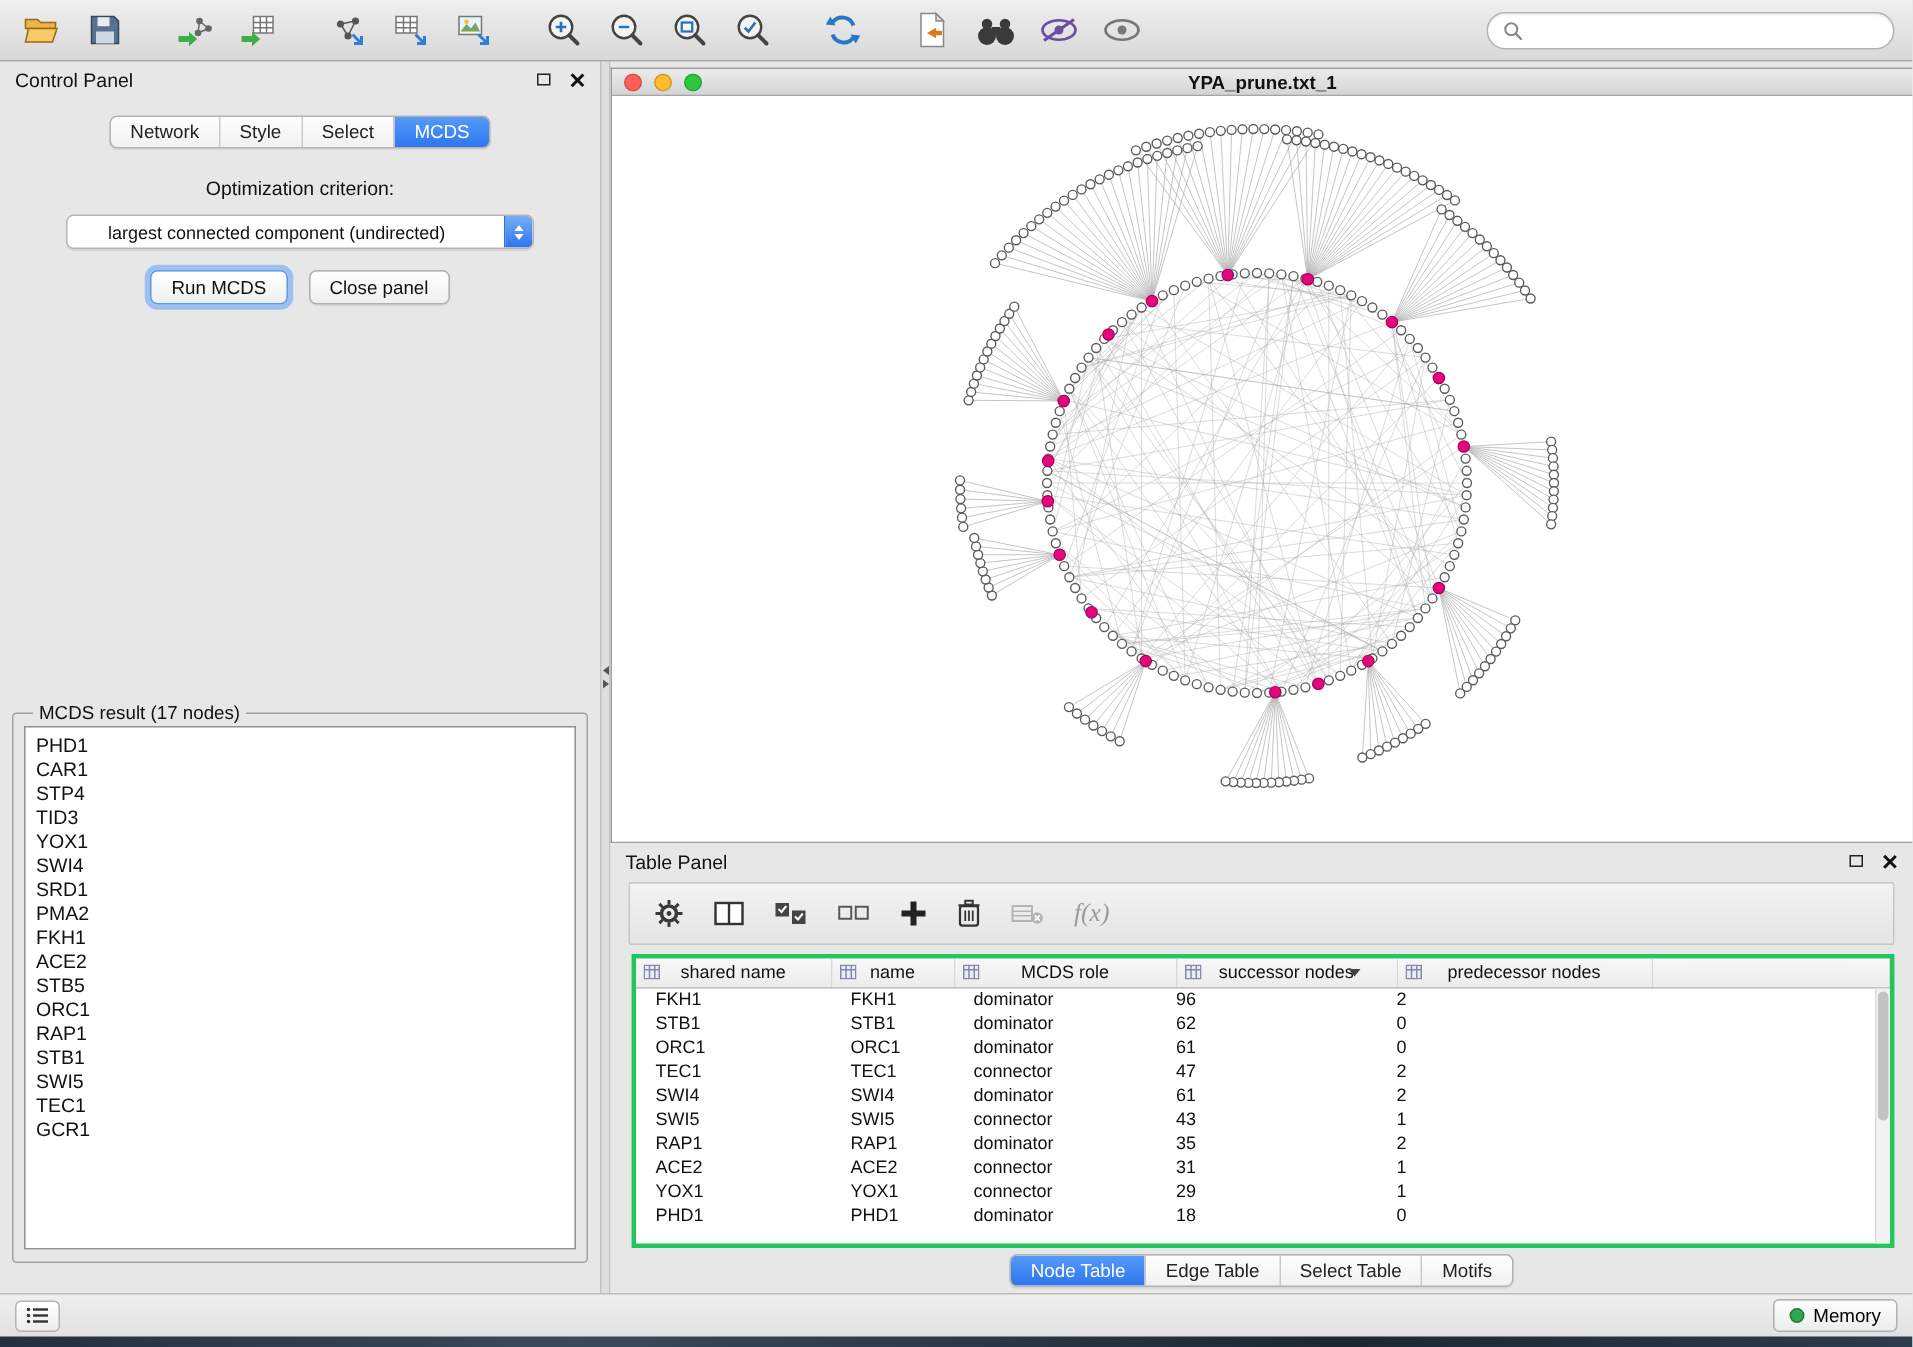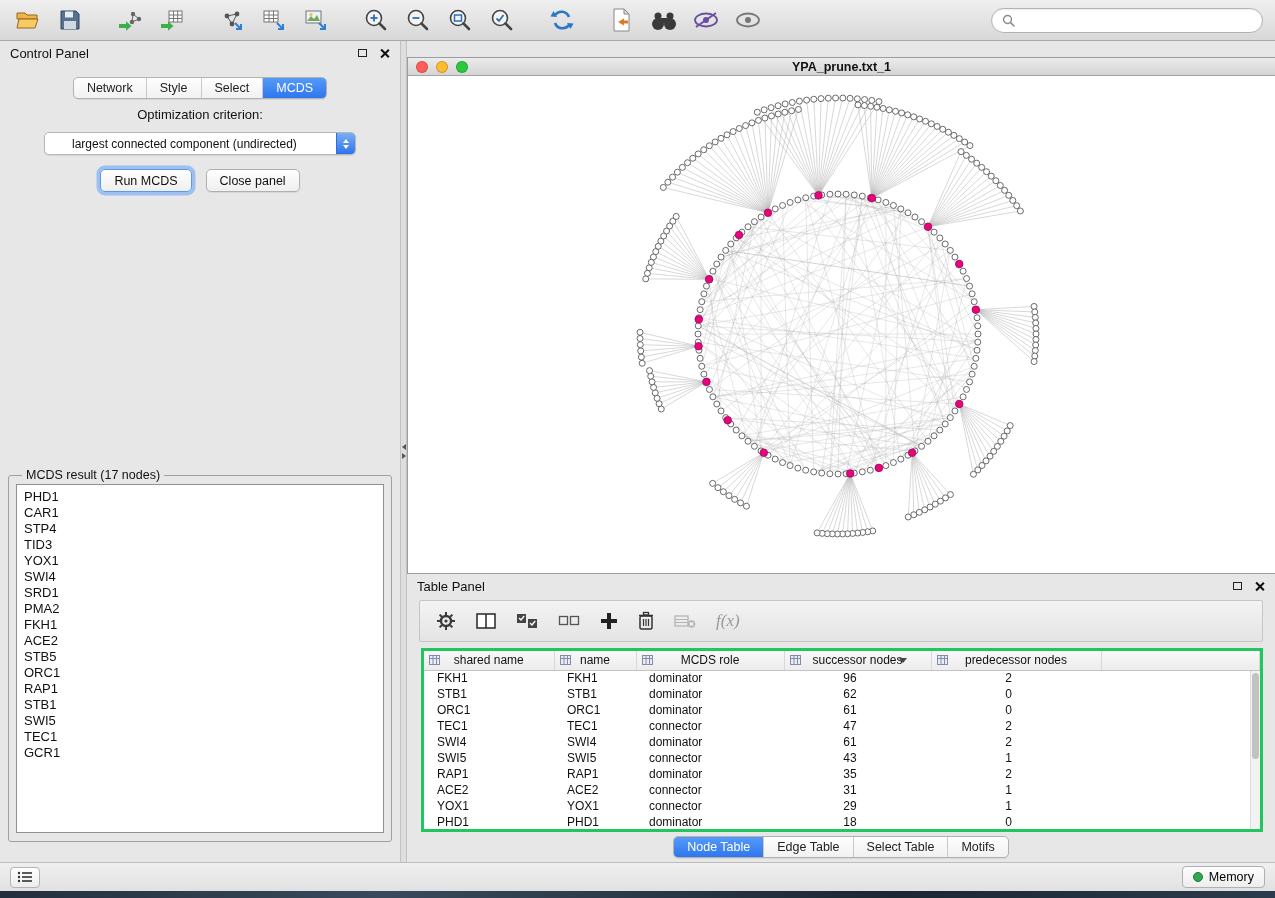--- a/index.html
+++ b/index.html
@@ -26,62 +26,62 @@
   .x-icon{position:relative;width:11px;height:11px;display:inline-block}
   .x-icon::before,.x-icon::after{content:"";position:absolute;left:5px;top:0;width:1.8px;height:11px;background:#111}
   .x-icon::before{transform:rotate(45deg)}
   .x-icon::after{transform:rotate(-45deg)}
   .cp-body{flex:1;display:flex;flex-direction:column;align-items:center;min-height:0}
   .seg{display:inline-flex;border:1px solid #b2b2b2;border-radius:5px;overflow:hidden;background:linear-gradient(#fefefe,#f1f1f1);box-shadow:0 1px 1px rgba(0,0,0,.07)}
   .cp-tabs{margin-top:12px}
   .seg-btn{padding:3px 13px;font-size:12.5px;border:none;border-left:1px solid #c9c9c9;background:transparent;font-family:inherit;color:#222;cursor:pointer;white-space:nowrap}
   .seg-btn:first-child{border-left:none}
   .seg-btn.active{background:linear-gradient(#559af8,#2e77ee);color:#fff}
-  .opt-label{margin-top:8px;font-size:13px}
+  .opt-label{margin-top:19px;font-size:13px}
   .dropdown{margin-top:10px;width:312px;height:23px;border:1px solid #b6b6b6;border-radius:5px;background:#fff;display:flex;align-items:center;overflow:hidden;box-shadow:0 1px 1px rgba(0,0,0,.08);cursor:pointer}
   .dd-value{flex:1;font-size:12px;padding-left:27px;white-space:nowrap}
   .dd-stepper{width:19px;height:100%;background:linear-gradient(#79adf8,#2e74ea);display:flex;flex-direction:column;align-items:center;justify-content:center;gap:2px;border-left:1px solid #2e6fd8}
   .tri-up{width:0;height:0;border-left:3.5px solid transparent;border-right:3.5px solid transparent;border-bottom:4.5px solid #fff}
   .tri-down{width:0;height:0;border-left:3.5px solid transparent;border-right:3.5px solid transparent;border-top:4.5px solid #fff}
   .btn-row{margin-top:14px;display:flex;gap:14px}
   .mac-btn{height:23px;padding:0 13px;font-size:12.5px;font-family:inherit;border:1px solid #b0b0b0;border-radius:5px;background:linear-gradient(#ffffff,#efefef);color:#111;box-shadow:0 1px 1px rgba(0,0,0,.07);cursor:pointer}
   .mac-btn.focused{box-shadow:0 0 0 3.5px rgba(96,160,250,.55);border-color:#5b98ef}
   .mcds-group{margin:auto 8px 20px;align-self:stretch;height:374px;border:1px solid #a0a0a0;border-radius:3px;padding:2px 7px 8px;display:flex;flex-direction:column;min-height:0}
   .mcds-group legend{font-size:12.5px;padding:0 4px;margin-left:6px}
   .mcds-list{flex:1;background:#fff;border:1px solid #919191;overflow:hidden;padding:4px 0 0 7px}
   .mcds-item{font-size:13px;line-height:16px;cursor:default}
 
   
   .v-divider{width:7px;flex:0 0 7px;background:#dedede;border-left:1px solid #c2c2c2;border-right:1px solid #c2c2c2;display:flex;flex-direction:column;align-items:center;justify-content:center;gap:3px;cursor:col-resize}
   .tri-left{width:0;height:0;border-top:3.5px solid transparent;border-bottom:3.5px solid transparent;border-right:4.5px solid #555}
   .tri-right{width:0;height:0;border-top:3.5px solid transparent;border-bottom:3.5px solid transparent;border-left:4.5px solid #555}
 
   
-  .right-col{flex:1;display:flex;flex-direction:column;min-width:0;padding-top:16px;background:#e7e7e7}
+  .right-col{flex:1;display:flex;flex-direction:column;min-width:0;padding-top:4px;background:#e7e7e7}
   .network-window{height:517px;flex:0 0 517px;border:1px solid #9d9d9d;border-right:none;display:flex;flex-direction:column;background:#fff}
   .net-titlebar{height:18px;flex:0 0 18px;background:linear-gradient(#ececec,#d4d4d4);border-bottom:1px solid #a5a5a5;display:flex;align-items:center;position:relative;padding:0 8px}
   .traffic{display:flex;gap:8px;align-items:center;z-index:2}
   .tl{width:12px;height:12px;border-radius:50%;border:1px solid rgba(0,0,0,.18);cursor:pointer}
   .tl.red{background:#ff5f57}.tl.yellow{background:#febc2e}.tl.green{background:#2bc840}
   .net-title{position:absolute;left:0;right:0;text-align:center;font-size:12.5px;font-weight:bold;pointer-events:none}
   .net-canvas{flex:1;background:#fff;overflow:hidden}
 
   
   .table-panel{flex:1;display:flex;flex-direction:column;min-height:0}
   .tp-toolbar{height:42px;flex:0 0 42px;margin:2px 12px 0 12px;background:linear-gradient(#f3f3f3,#e4e4e4);border:1px solid #c6c6c6;border-radius:2px;display:flex;align-items:center;padding:0 14px;gap:16px}
   .tp-btn{background:none;border:none;padding:2px;display:flex;align-items:center;cursor:pointer}
   .fx-label{font-family:"Liberation Serif",serif;font-style:italic;font-size:17px;color:#9a9a9a}
   .table-wrap{margin:6px 12px 0 14px;flex:1;background:#fff;border:3px solid #22c55e;position:relative;overflow:hidden}
   table.node-table{border-collapse:collapse;table-layout:fixed;width:100%}
   .node-table th{height:19px;background:linear-gradient(#f8f8f8,#ececec);border-right:1px solid #d8d8d8;border-bottom:1px solid #c4c4c4;font-size:12px;font-weight:normal;position:relative;text-align:center;padding:0;cursor:pointer;white-space:nowrap}
   .hicon{position:absolute;left:5px;top:4px}
   .sort-arrow{position:absolute;right:24px;top:7px;width:0;height:0;border-left:4px solid transparent;border-right:4px solid transparent;border-top:5px solid #444}
   .node-table td{font-size:12px;height:16px;padding:0;white-space:nowrap;overflow:hidden}
   .node-table td.txt{padding-left:13px;text-align:left}
-  .node-table td.num{padding-right:15px;text-align:center}
+  .node-table td.num{padding-right:15px;text-align:left}
   .tp-scrollbar{position:absolute;right:0;top:20px;bottom:0;width:10px;background:#f2f2f2;border-left:1px solid #ddd;cursor:pointer}
   .tp-thumb{position:absolute;top:2px;left:1px;width:7px;height:86px;border-radius:4px;background:#c2c2c2;cursor:grab}
   .bottom-tabs{height:30px;flex:0 0 30px;display:flex;align-items:center;justify-content:center}
 
   
   .status-bar{height:29px;flex:0 0 29px;background:linear-gradient(#efefef,#e1e1e1);border-top:1px solid #bdbdbd;display:flex;align-items:center;padding:0 10px;justify-content:space-between}
   .list-btn{width:30px;height:21px;border:1px solid #b4b4b4;border-radius:4px;background:linear-gradient(#fff,#ededed);display:flex;align-items:center;justify-content:center;cursor:pointer}
   .memory-btn{height:22px;border:1px solid #b0b0b0;border-radius:4px;background:linear-gradient(#fdfdfd,#ededed);display:flex;align-items:center;gap:6px;padding:0 10px;font-size:12.5px;font-family:inherit;cursor:pointer}
   .mem-dot{width:10px;height:10px;border-radius:50%;background:#2fa84f;border:1px solid #1d7a36}
   .desktop-strip{height:7px;flex:0 0 7px;background:linear-gradient(90deg,#232f3e,#3a4a5c 30%,#1c2733 70%,#2c3b4d)}

